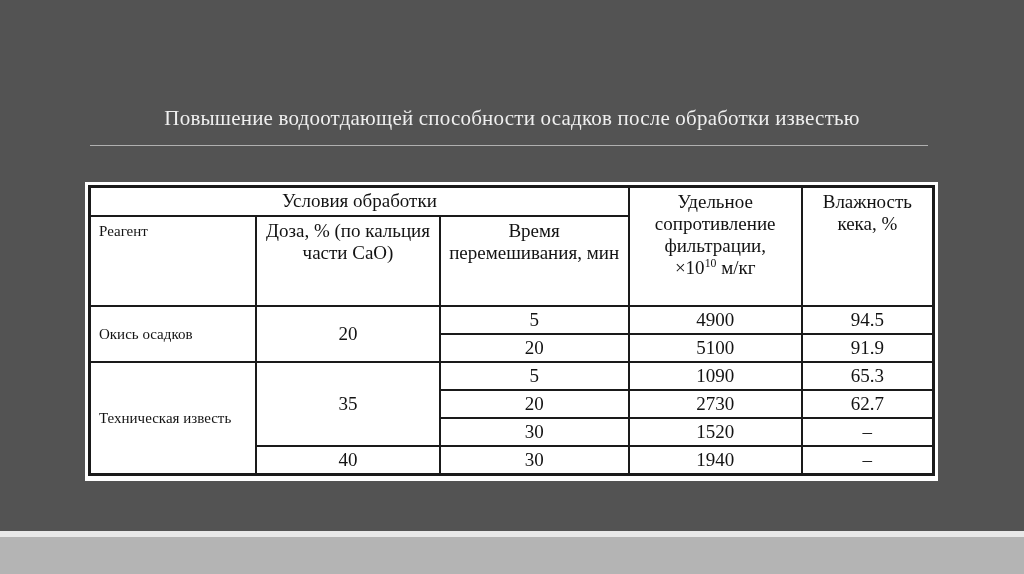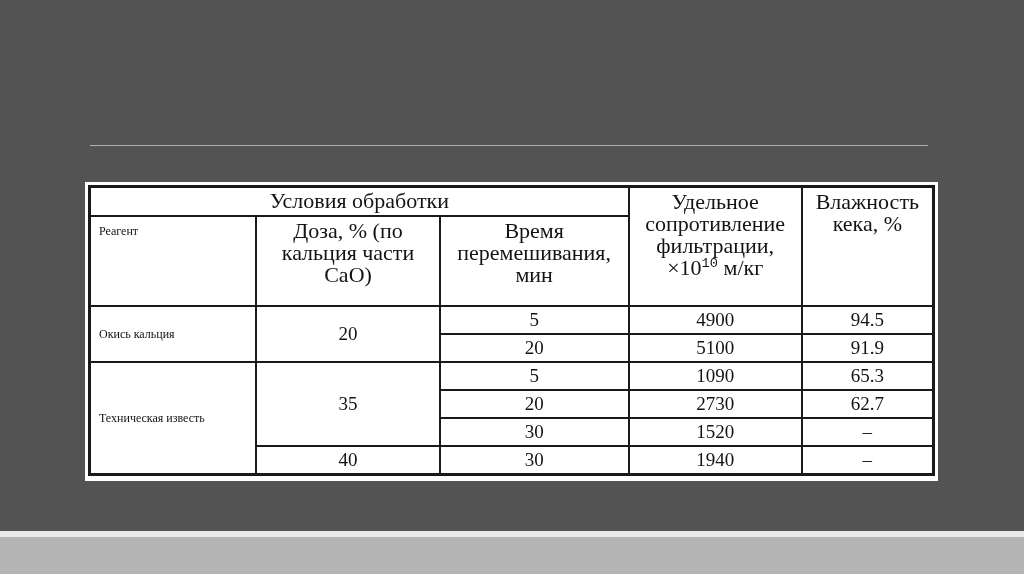--- a/index.html
+++ b/index.html
@@ -42,53 +42,54 @@
     border: 2px solid #1a1a1a;
     text-align: center;
     vertical-align: middle;
     font-size: 19px;
     line-height: 24px;
     padding: 1px 4px;
     overflow: hidden;
   }
   table { border: 3px solid #1a1a1a; }
   td.h {
-    font-size: 22px;
+    font-size: 19px;
     line-height: 22px;
     vertical-align: top;
     padding-top: 3px;
   }
   td.left {
     text-align: left;
     padding-left: 8px;
-    font-size: 12px;
+    font-size: 15px;
     line-height: 22px;
   }
   tr.hr1 { height: 29px; }
   tr.hr2 { height: 90px; }
   tr.dr  { height: 28px; }
   .factor { display: block; }
-  sup { font-size: 0.62em; line-height: 0; font-family: Liberation Mono, monospace; }
+  sup { font-size: 0.62em; line-height: 0; }
 
   .strip-light {
     position: absolute;
     top: 531px; left: 0; width: 1024px; height: 6px;
     background: #e8e8e8;
   }
   .strip-gray {
     position: absolute;
     top: 537px; left: 0; width: 1024px; height: 37px;
     background: #b4b4b4;
   }
 </style>
 </head>
 <body>
 
 <div class="slide">
 
+  <div class="title">Повышение водоотдающей способности осадков после обработки известью</div>
   <div class="title-rule"></div>
 
   <div class="table-box">
     <table>
       <colgroup>
         <col style="width:166px">
         <col style="width:182px">
         <col style="width:188px">
         <col style="width:172px">
         <col style="width:131px">
@@ -102,21 +103,21 @@
           </td>
           <td class="h" rowspan="2">Влажность кека, %</td>
         </tr>
         <tr class="hr2">
           <td class="h left">Реагент</td>
           <td class="h">Доза, % (по кальция части CaO)</td>
           <td class="h">Время перемешивания, мин</td>
         </tr>
 
         <tr class="dr">
-          <td class="left" rowspan="2">Окись кальция</td>
+          <td class="left" rowspan="2">Окись осадков</td>
           <td rowspan="2">20</td>
           <td>5</td>
           <td>4900</td>
           <td>94.5</td>
         </tr>
         <tr class="dr">
           <td>20</td>
           <td>5100</td>
           <td>91.9</td>
         </tr>

